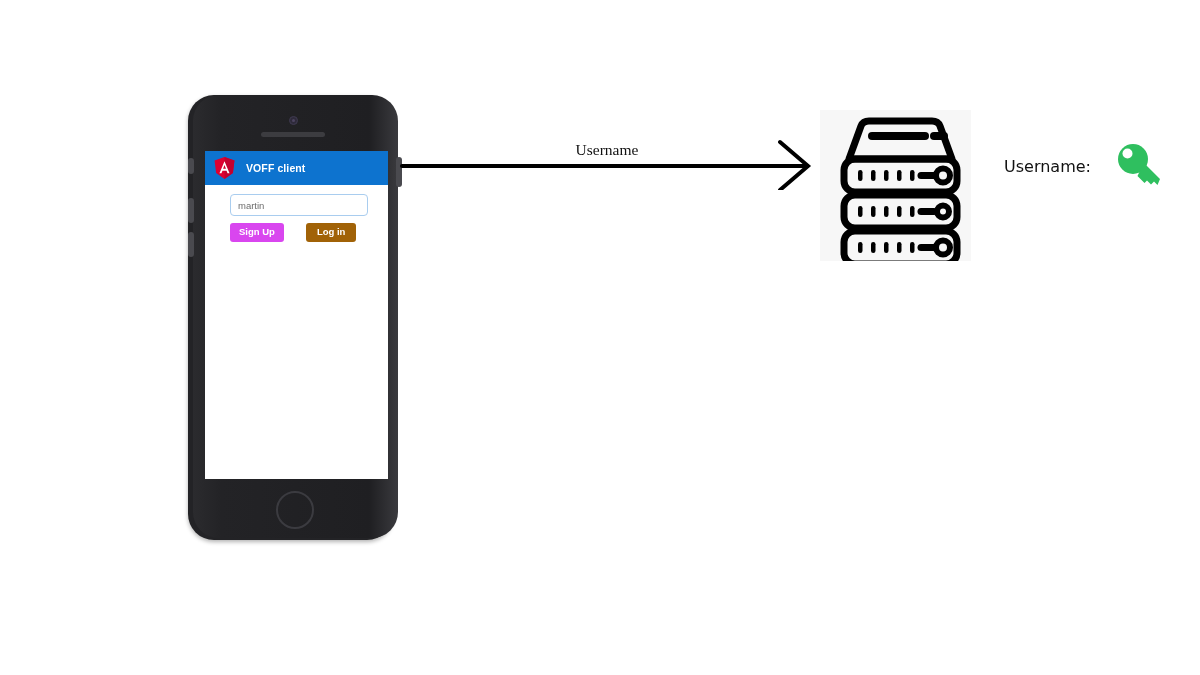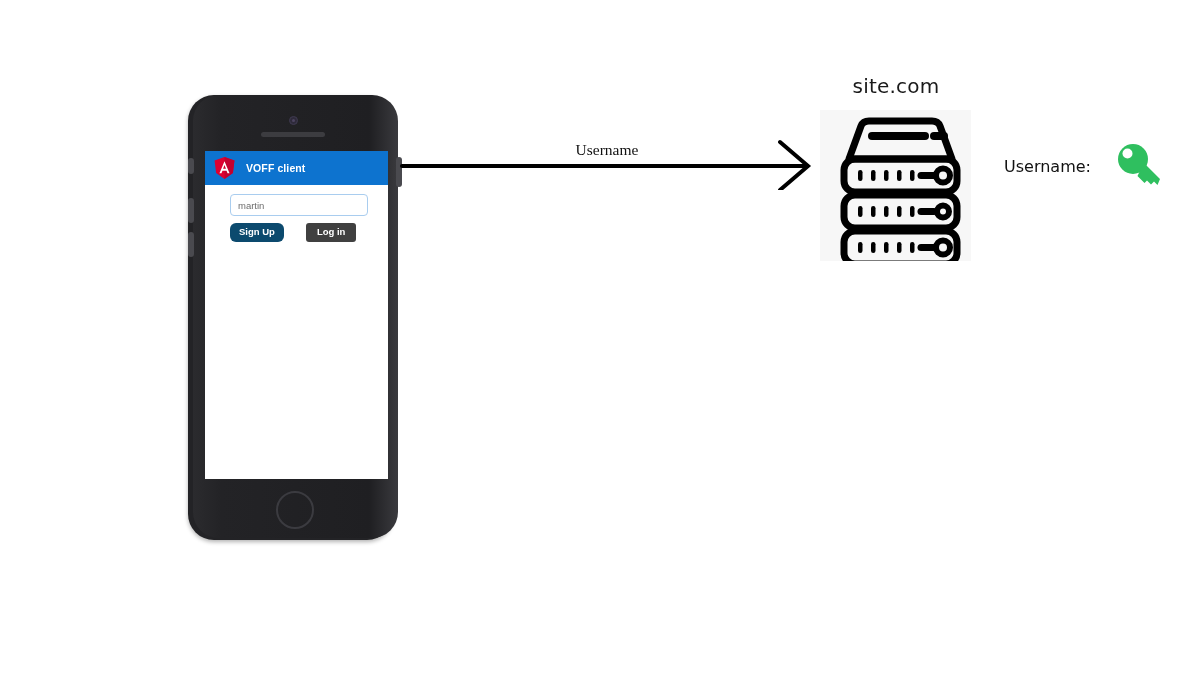--- a/index.html
+++ b/index.html
@@ -149,22 +149,22 @@
     border: none;
     border-radius: 3px;
     color: #ffffff;
     font-family: "Liberation Sans", sans-serif;
     font-size: 9.5px;
     font-weight: bold;
     padding: 4px 9px 5px 9px;
     cursor: pointer;
     line-height: 1;
   }
-  .btn-signup { background: #0c4a6e; border-radius: 6px; }
-  .btn-login  { background: #404040; padding-left: 11px; padding-right: 11px; }
+  .btn-signup { background: #d946ef; }
+  .btn-login  { background: #a16207; padding-left: 11px; padding-right: 11px; }
 
   
   #arrow {
     position: absolute;
     left: 398px;
     top: 130px;
     width: 418px;
     height: 60px;
   }
   #arrow-label {
@@ -265,21 +265,20 @@
   </div>
 </div>
 
 <svg id="arrow" viewBox="0 0 418 60">
   <line x1="4" y1="36" x2="408" y2="36" stroke="#000000" stroke-width="4" stroke-linecap="round"></line>
   <polyline points="382,12 410,36 382,60" fill="none" stroke="#000000" stroke-width="4" stroke-linecap="round" stroke-linejoin="miter"></polyline>
 </svg>
 <div id="arrow-label">Username</div>
 
 <div id="server-group">
-  <div id="server-label">site.com</div>
   <div id="server-box">
     <svg viewBox="0 0 151 151" width="151" height="151">
       <g fill="none" stroke="#000000" stroke-width="7" stroke-linecap="round" stroke-linejoin="round">
 
         <path d="M29 49 L41 16 Q43 11 49 11 L112 11 Q118 11 120 16 L132 49 Z"></path>
         <line x1="52" y1="26" x2="105" y2="26" stroke-width="8"></line>
         <line x1="114" y1="26" x2="124" y2="26" stroke-width="8"></line>
 
         <rect x="24" y="49" width="113" height="33" rx="11"></rect>
 

